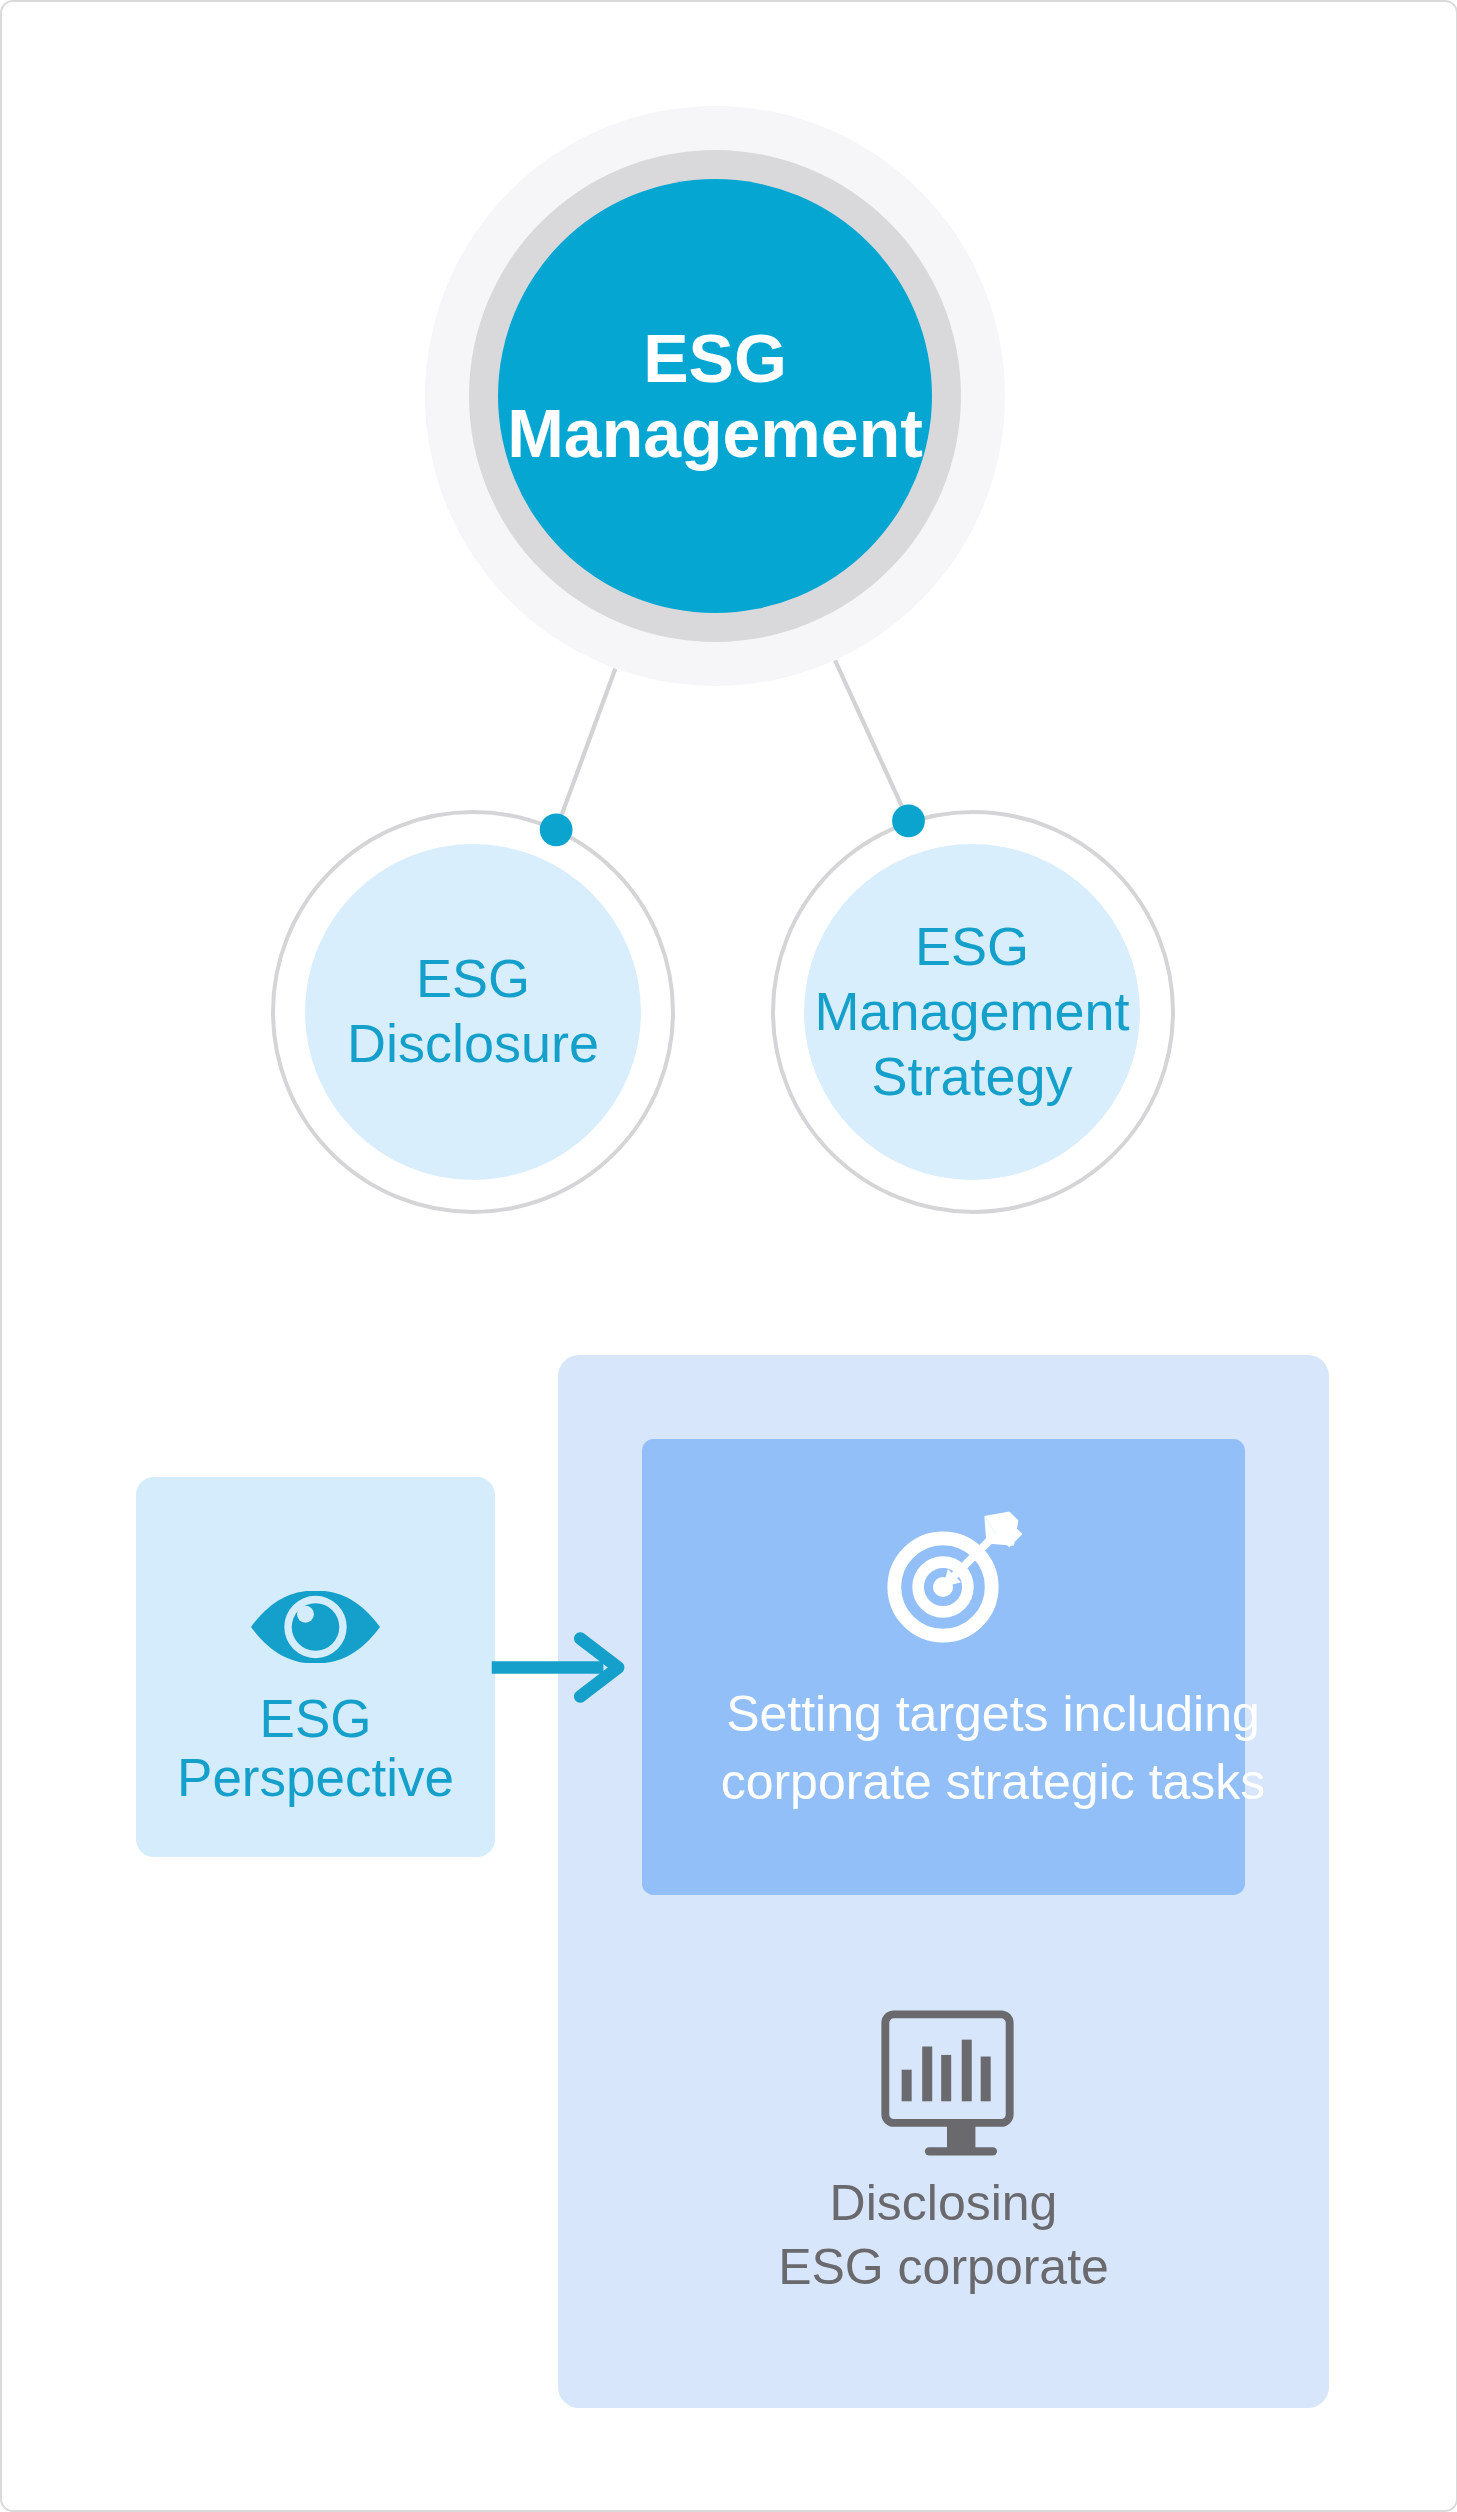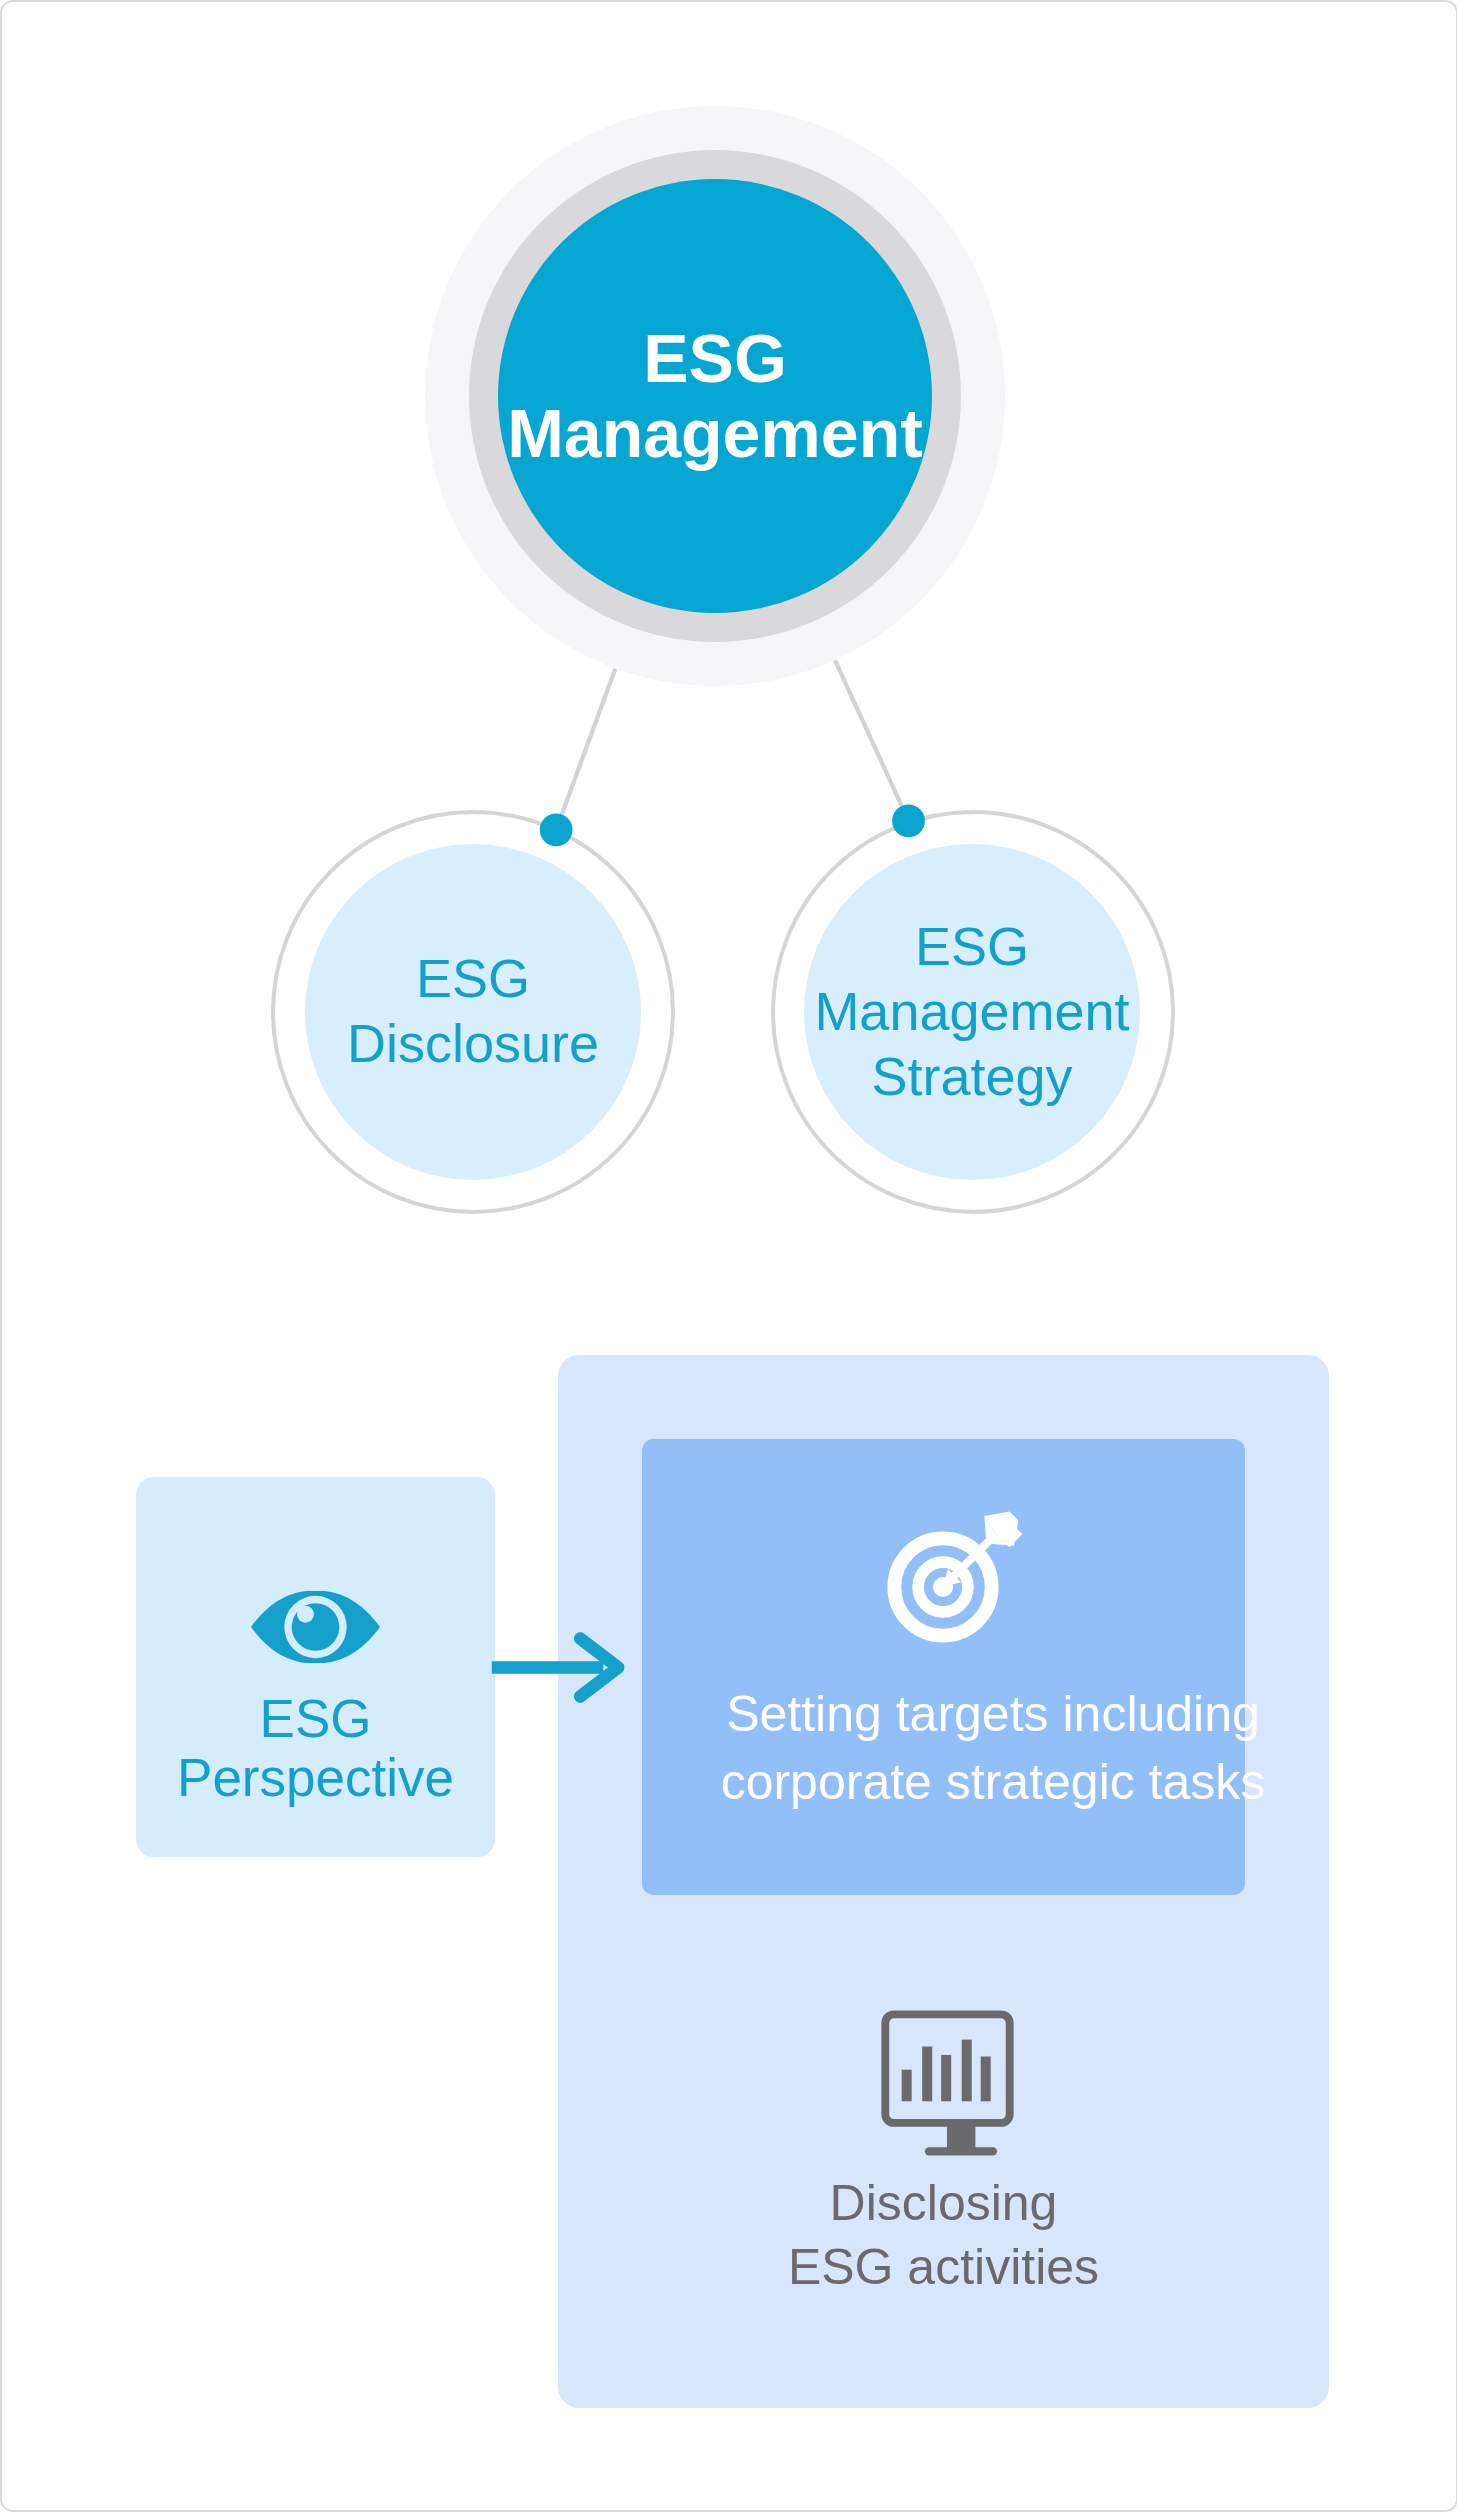--- a/index.html
+++ b/index.html
@@ -115,17 +115,17 @@
       <rect x="12" y="10" width="236" height="206" rx="16" fill="none" stroke="#6a6a6e" stroke-width="15"></rect>
       <rect x="43" y="115" width="19" height="60" fill="#6a6a6e"></rect>
       <rect x="82" y="71" width="19" height="104" fill="#6a6a6e"></rect>
       <rect x="118" y="87" width="19" height="88" fill="#6a6a6e"></rect>
       <rect x="157" y="58" width="19" height="117" fill="#6a6a6e"></rect>
       <rect x="193" y="90" width="19" height="85" fill="#6a6a6e"></rect>
       <rect x="129" y="216" width="54" height="50" fill="#6a6a6e"></rect>
       <rect x="87" y="262" width="137" height="16" rx="8" fill="#6a6a6e"></rect>
     </svg>
     <div class="label disclosing-label">Disclosing
-ESG activities</div>
+ESG corporate</div>
   </section>
 
 </div>
 
 
 </body></html>

